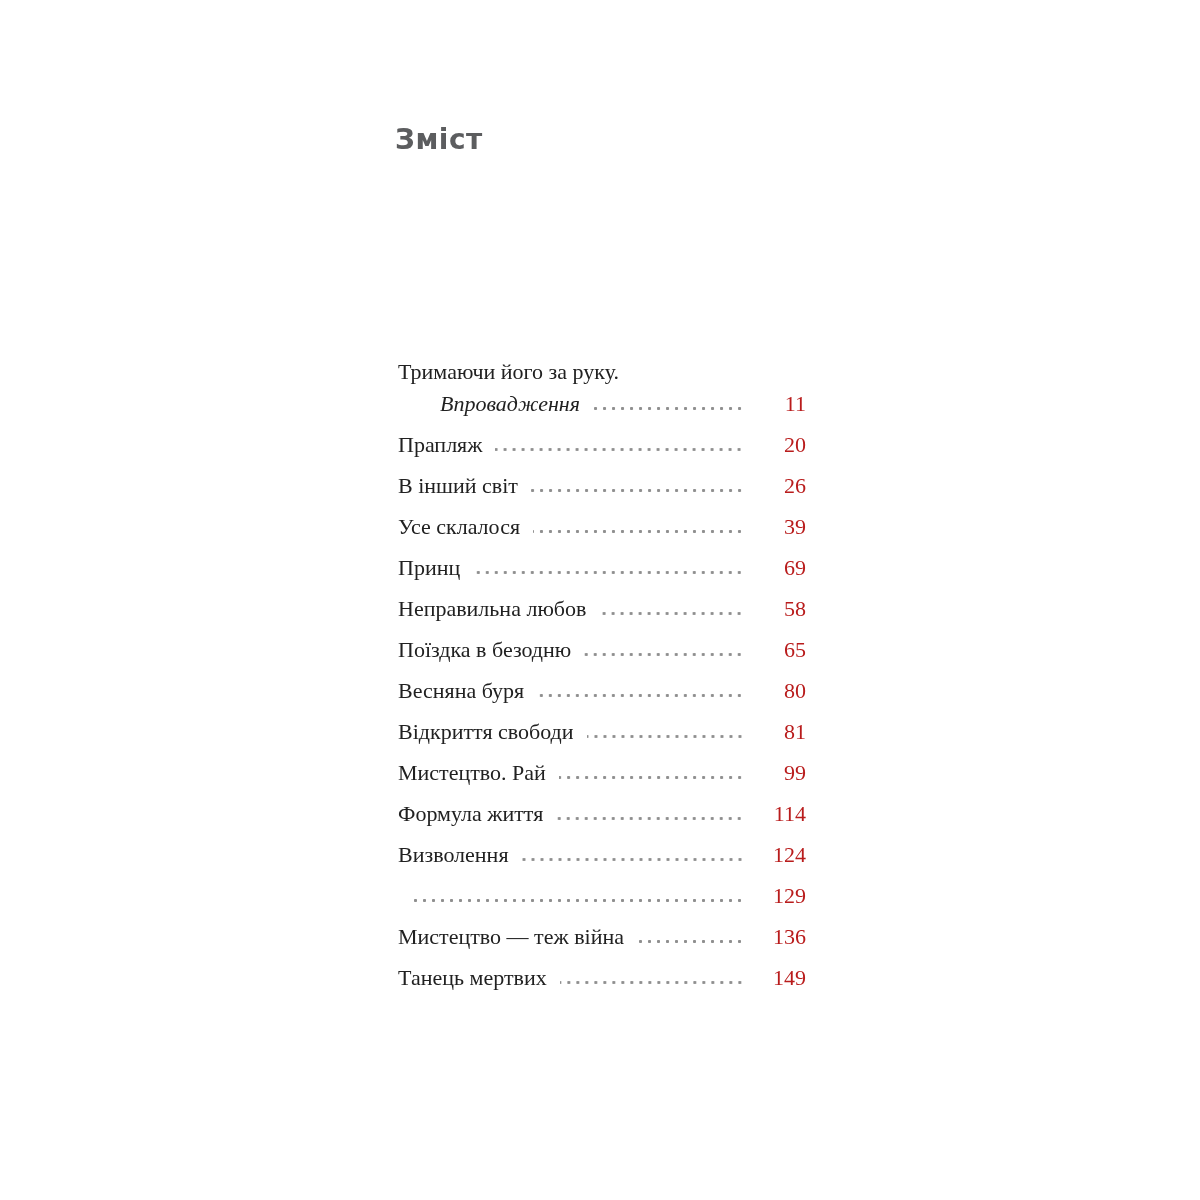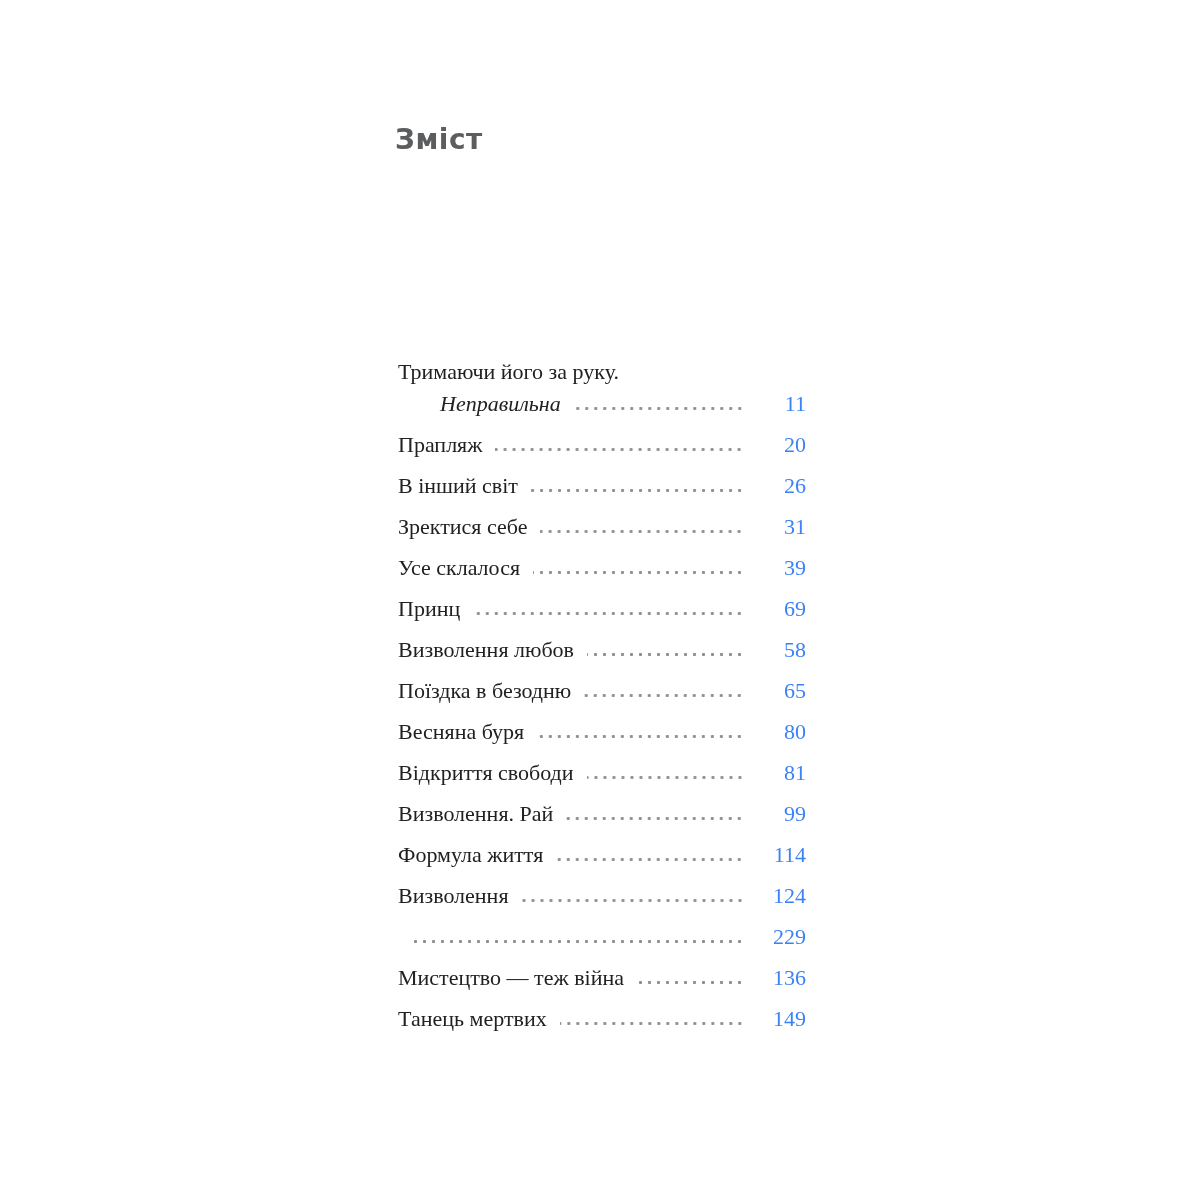--- a/index.html
+++ b/index.html
@@ -60,75 +60,70 @@
     margin-left: 13px;
     background-image: radial-gradient(circle at 50% 50%, #8f8f8f 1.3px, rgba(0,0,0,0) 1.9px);
     background-size: 9px 5px;
     background-repeat: repeat-x;
     background-position: right bottom;
   }
   .toc-page {
     flex: 0 0 auto;
     width: 62px;
     text-align: right;
-    color: #3b82f6;
+    color: #b91c1c;
   }
 </style>
 </head>
 <body>
 
 <div class="page">
 
   <h1 class="toc-heading">Зміст</h1>
 
   <div class="toc">
 
     <div class="toc-row toc-row-plain">
       <span class="toc-label">Тримаючи його за руку.</span>
     </div>
 
     <div class="toc-row toc-row-sub">
-      <span class="toc-label">Неправильна</span>
+      <span class="toc-label">Впровадження</span>
       <span class="toc-leader"></span>
       <span class="toc-page">11</span>
     </div>
 
     <div class="toc-row">
       <span class="toc-label">Прапляж</span>
       <span class="toc-leader"></span>
       <span class="toc-page">20</span>
     </div>
 
     <div class="toc-row">
       <span class="toc-label">В інший світ</span>
       <span class="toc-leader"></span>
       <span class="toc-page">26</span>
     </div>
 
-    <div class="toc-row">
-      <span class="toc-label">Зректися себе</span>
-      <span class="toc-leader"></span>
-      <span class="toc-page">31</span>
-    </div>
 
     <div class="toc-row">
       <span class="toc-label">Усе склалося</span>
       <span class="toc-leader"></span>
       <span class="toc-page">39</span>
     </div>
 
     <div class="toc-row">
       <span class="toc-label">Принц</span>
       <span class="toc-leader"></span>
       <span class="toc-page">69</span>
     </div>
 
 
     <div class="toc-row">
-      <span class="toc-label">Визволення любов</span>
+      <span class="toc-label">Неправильна любов</span>
       <span class="toc-leader"></span>
       <span class="toc-page">58</span>
     </div>
 
     <div class="toc-row">
       <span class="toc-label">Поїздка в безодню</span>
       <span class="toc-leader"></span>
       <span class="toc-page">65</span>
     </div>
 
@@ -138,40 +133,40 @@
       <span class="toc-page">80</span>
     </div>
 
     <div class="toc-row">
       <span class="toc-label">Відкриття свободи</span>
       <span class="toc-leader"></span>
       <span class="toc-page">81</span>
     </div>
 
     <div class="toc-row">
-      <span class="toc-label">Визволення. Рай</span>
+      <span class="toc-label">Мистецтво. Рай</span>
       <span class="toc-leader"></span>
       <span class="toc-page">99</span>
     </div>
 
     <div class="toc-row">
       <span class="toc-label">Формула життя</span>
       <span class="toc-leader"></span>
       <span class="toc-page">114</span>
     </div>
 
     <div class="toc-row">
       <span class="toc-label">Визволення</span>
       <span class="toc-leader"></span>
       <span class="toc-page">124</span>
     </div>
 
     <div class="toc-row">
       <span class="toc-leader"></span>
-      <span class="toc-page">229</span>
+      <span class="toc-page">129</span>
     </div>
 
     <div class="toc-row">
       <span class="toc-label">Мистецтво — теж війна</span>
       <span class="toc-leader"></span>
       <span class="toc-page">136</span>
     </div>
 
     <div class="toc-row">
       <span class="toc-label">Танець мертвих</span>

